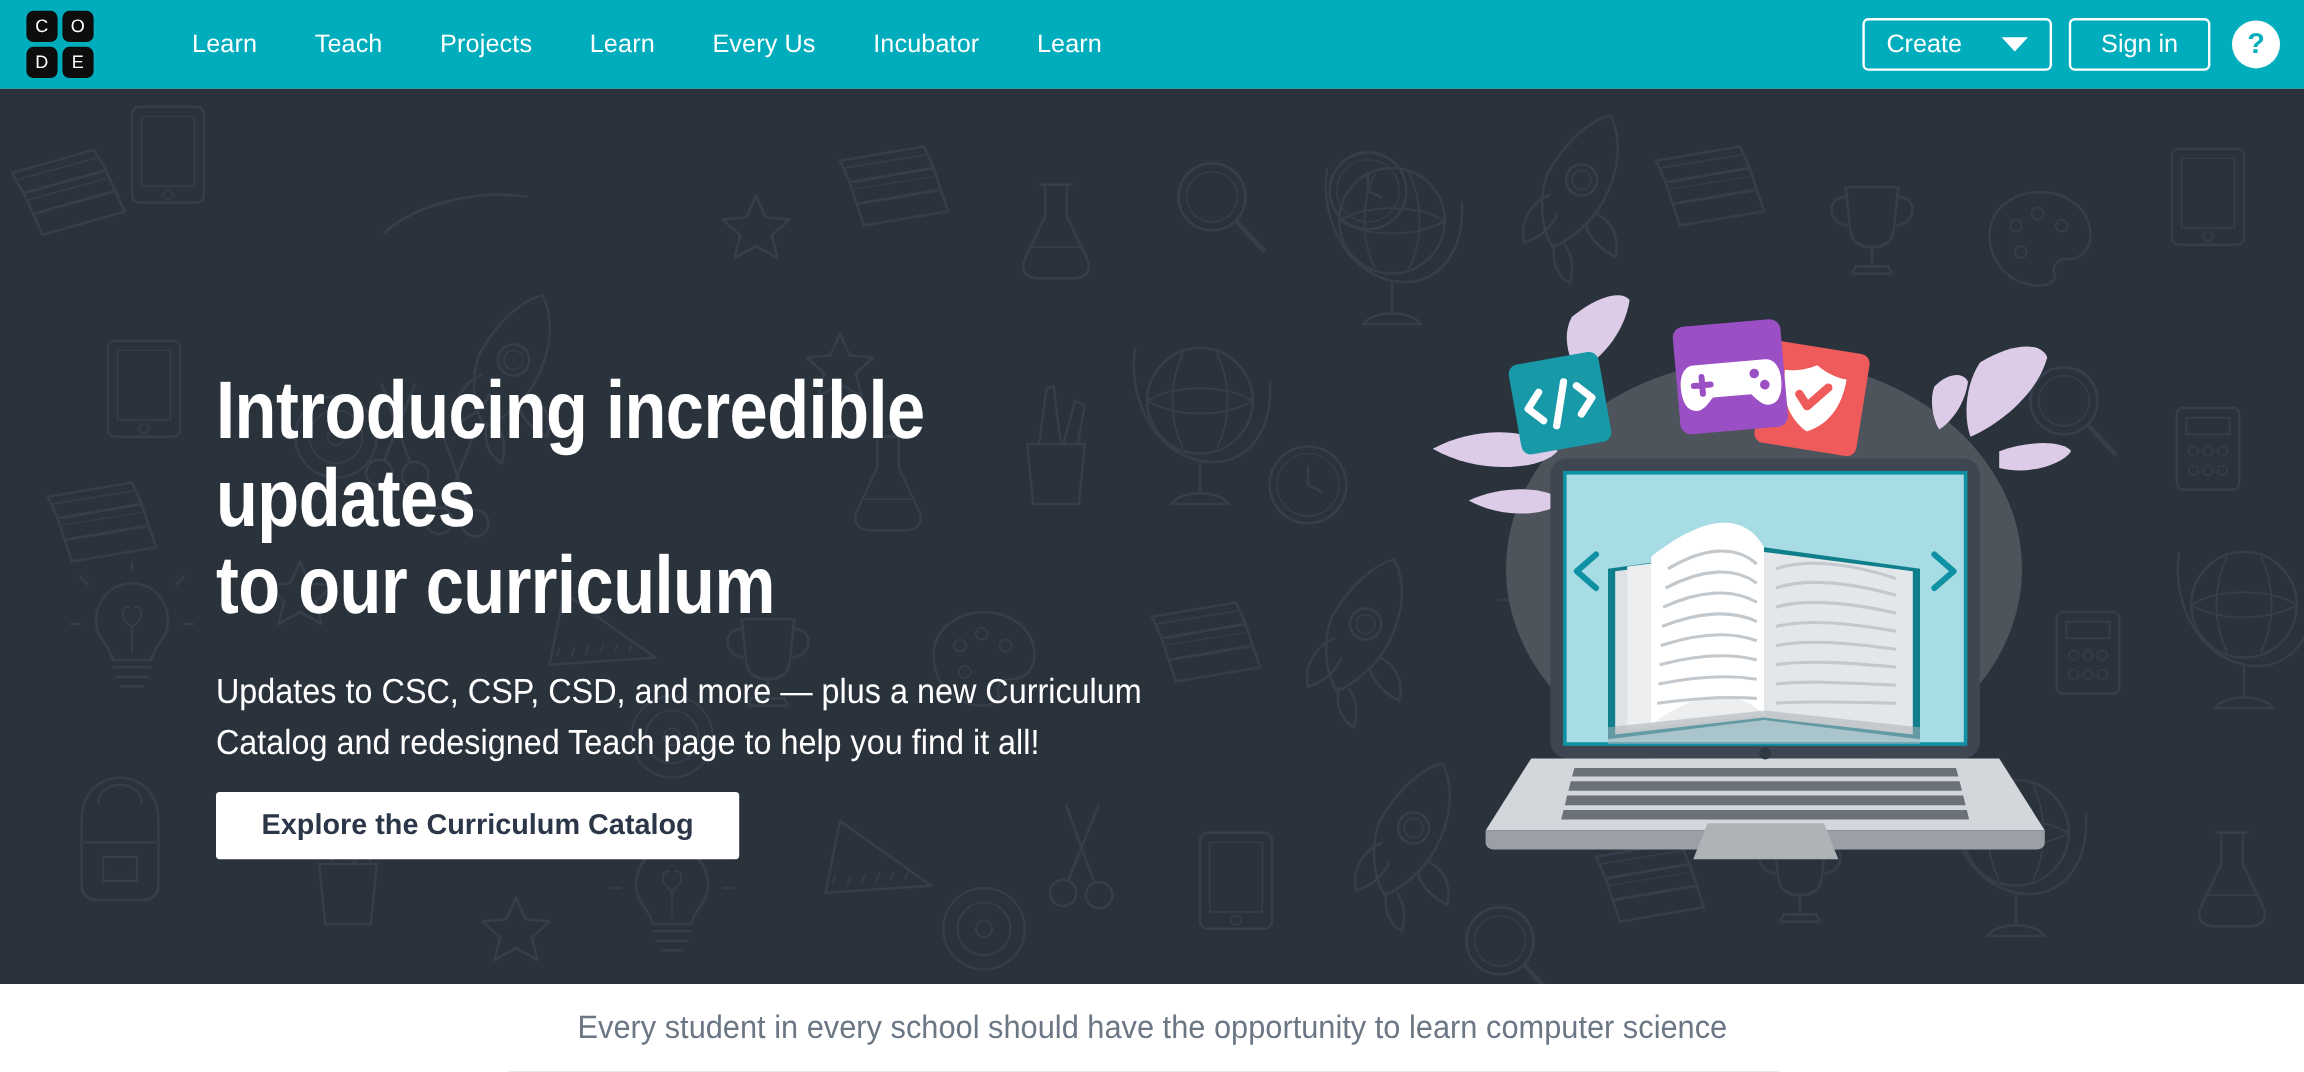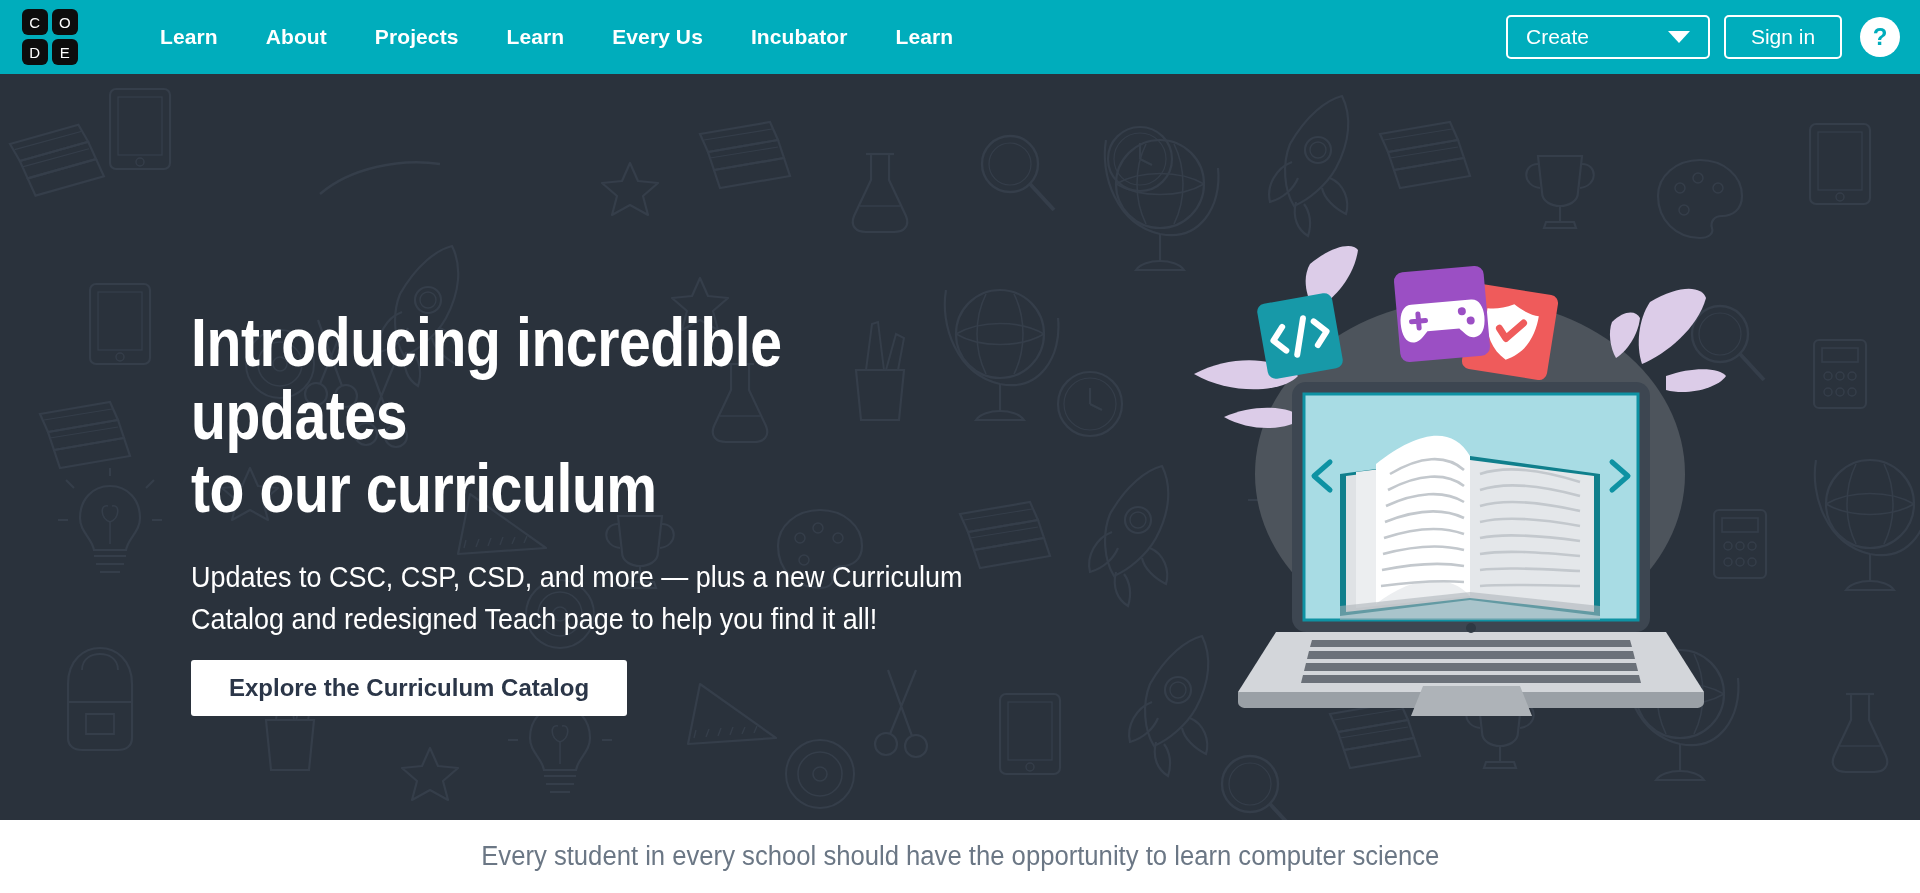--- a/index.html
+++ b/index.html
@@ -47,21 +47,21 @@
 
   .nav {
     display: flex;
     align-items: center;
     margin-left: 58px;
     gap: 0px;
   }
   .nav-item {
     color: #ffffff;
     font-size: 21px;
-    font-weight: 700;
+    font-weight: 400;
     padding: 0 24px;
     letter-spacing: 0.1px;
     white-space: nowrap;
     cursor: pointer;
     text-decoration: none;
   }
 
   .header-right {
     position: absolute;
     right: 20px;
@@ -78,21 +78,21 @@
     background: transparent;
     font-family: "Liberation Sans", sans-serif;
     font-size: 21px;
     height: 44px;
     display: flex;
     align-items: center;
     justify-content: center;
     cursor: pointer;
     white-space: nowrap;
   }
-  .btn-create { width: 204px; gap: 18px; padding: 0 18px; justify-content: space-between; }
+  .btn-create { width: 158px; gap: 18px; padding: 0 18px; justify-content: space-between; }
   .btn-signin { width: 118px; }
   .caret {
     width: 0; height: 0;
     border-left: 11px solid transparent;
     border-right: 11px solid transparent;
     border-top: 12px solid #ffffff;
     flex: none;
   }
   .help-btn {
     width: 40px; height: 40px;
@@ -118,21 +118,21 @@
     overflow: hidden;
   }
   .hero-doodles {
     position: absolute;
     inset: 0;
     opacity: 1;
   }
 
   .hero-text {
     position: absolute;
-    left: 191px;
+    left: 180px;
     top: 232px;
     width: 930px;
     z-index: 5;
   }
   .hero-title {
     color: #ffffff;
     font-size: 68px;
     line-height: 1.07;
     font-weight: bold;
     letter-spacing: -0.5px;
@@ -199,21 +199,21 @@
 
   <div class="logo">
     <div class="logo-tile">C</div>
     <div class="logo-tile">O</div>
     <div class="logo-tile">D</div>
     <div class="logo-tile">E</div>
   </div>
 
   <nav class="nav">
     <a class="nav-item">Learn</a>
-    <a class="nav-item">About</a>
+    <a class="nav-item">Teach</a>
     <a class="nav-item">Projects</a>
     <a class="nav-item">Learn</a>
     <a class="nav-item">Every Us</a>
     <a class="nav-item">Incubator</a>
     <a class="nav-item">Learn</a>
   </nav>
 
   <div class="header-right">
     <div class="btn-outline btn-create">
       <span>Create</span>

